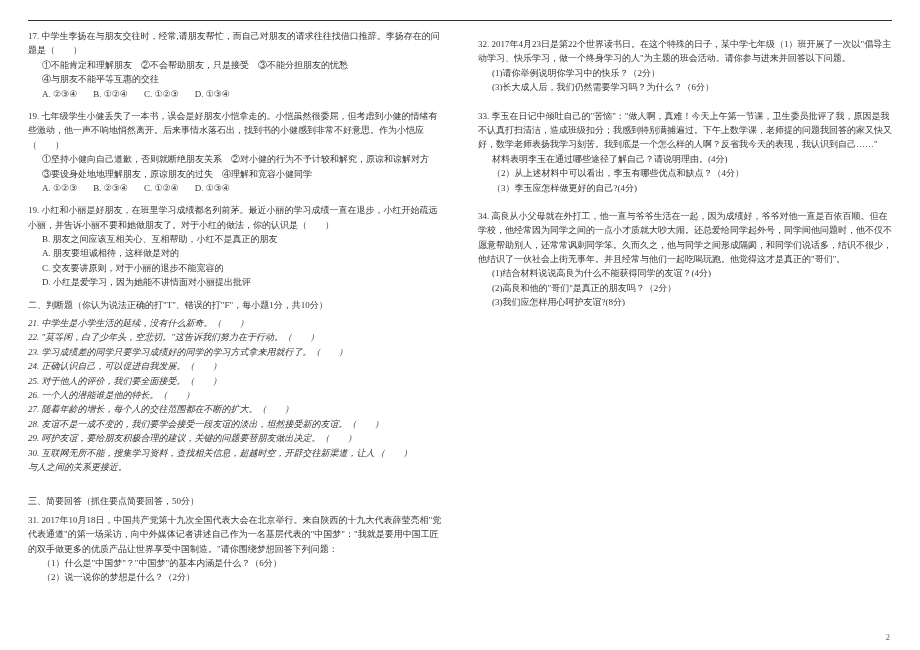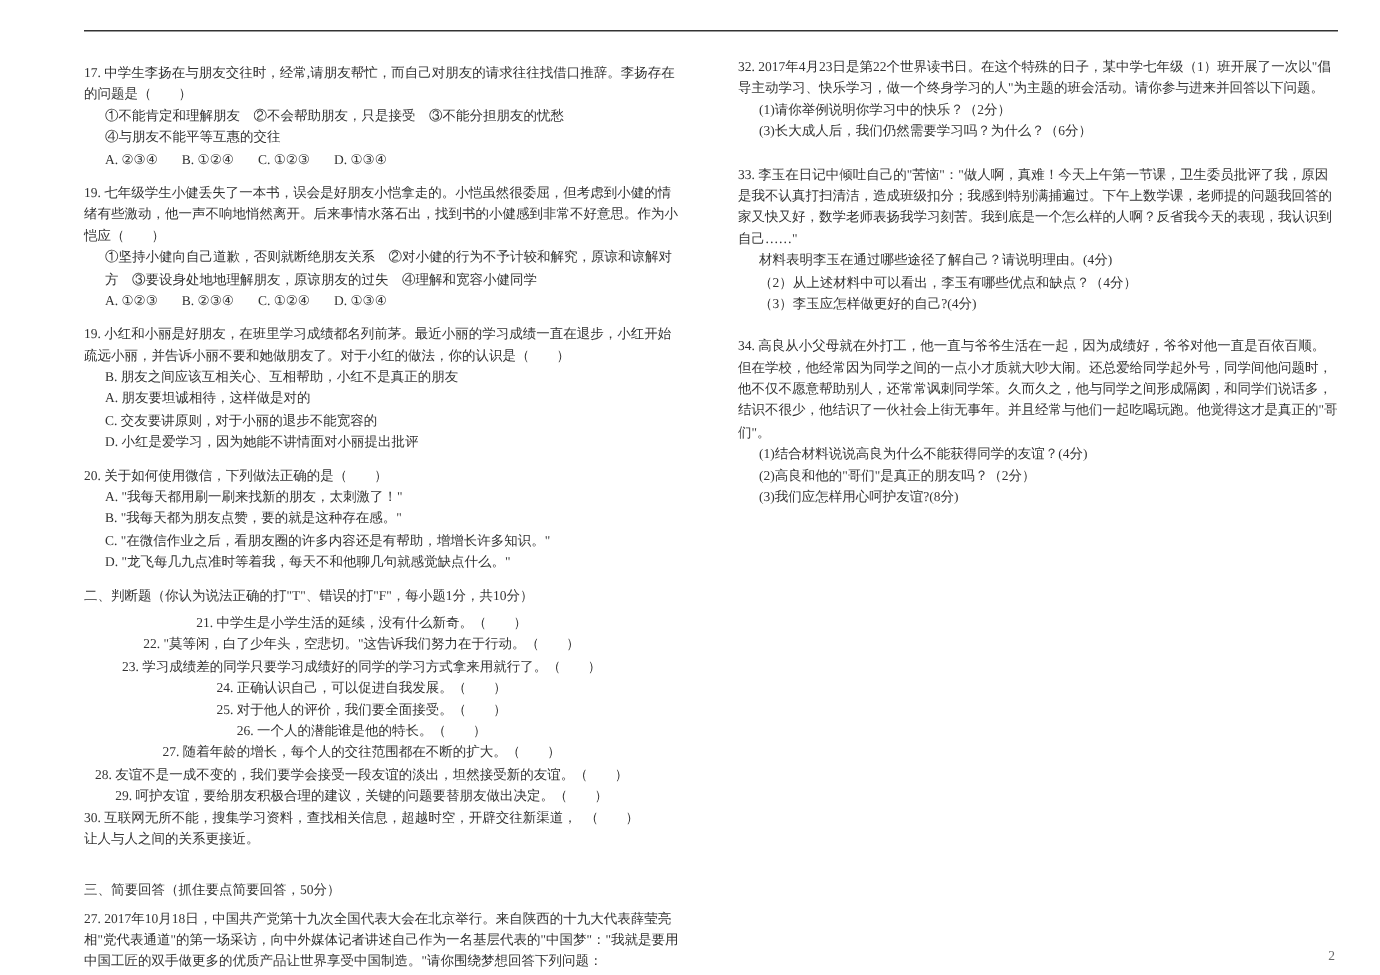--- a/index.html
+++ b/index.html
@@ -15,28 +15,28 @@
   }
   .page {
     display: flex;
     padding: 20px 28px 8px 28px;
     position: relative;
     height: 100%;
   }
   .col {
     width: 50%;
   }
-  .col-left { padding-right: 18px; border-top: 1px solid #333; padding-top: 20px; margin-left: 28px;}
+  .col-left { padding-right: 18px; border-top: 1px solid #333; padding-top: 8px;}
   .col-right { padding-left: 18px; border-top: 1px solid #333; padding-top: 16px;}
   .q { margin-bottom: 8px; }
   .indent { padding-left: 14px; }
   .opts { padding-left: 14px; }
   .opts-row { display: flex; gap: 16px; padding-left: 14px; }
   .sect { margin-top: 6px; margin-bottom: 4px; }
-  .judge-row { display: flex; justify-content: center; padding-right: 30px; }
+  .judge-row { display: flex; justify-content: flex-start; padding-right: 30px; font-style: italic; }
   .paren { }
   .pageno {
     position: absolute;
     bottom: 6px;
     right: 30px;
     font-size: 9px;
     color: #666;
   }
 </style>
 </head>
@@ -69,27 +69,20 @@
     </div>
 
     <div class="q">
       <div>19. 小红和小丽是好朋友，在班里学习成绩都名列前茅。最近小丽的学习成绩一直在退步，小红开始疏远小丽，并告诉小丽不要和她做朋友了。对于小红的做法，你的认识是（　　）</div>
       <div class="opts">B. 朋友之间应该互相关心、互相帮助，小红不是真正的朋友</div>
       <div class="opts">A. 朋友要坦诚相待，这样做是对的</div>
       <div class="opts">C. 交友要讲原则，对于小丽的退步不能宽容的</div>
       <div class="opts">D. 小红是爱学习，因为她能不讲情面对小丽提出批评</div>
     </div>
 
-    <div class="q">
-      <div>20. 关于如何使用微信，下列做法正确的是（　　）</div>
-      <div class="opts">A. "我每天都用刷一刷来找新的朋友，太刺激了！"</div>
-      <div class="opts">B. "我每天都为朋友点赞，要的就是这种存在感。"</div>
-      <div class="opts">C. "在微信作业之后，看朋友圈的许多内容还是有帮助，增增长许多知识。"</div>
-      <div class="opts">D. "龙飞每几九点准时等着我，每天不和他聊几句就感觉缺点什么。"</div>
-    </div>
 
     <div class="sect">二、判断题（你认为说法正确的打"T"、错误的打"F"，每小题1分，共10分）</div>
     <div class="judge-row">
         <span>21. 中学生是小学生活的延续，没有什么新奇。</span>
         <span class="paren">（　　）</span>
       </div>
     <div class="judge-row">
         <span>22. "莫等闲，白了少年头，空悲切。"这告诉我们努力在于行动。</span>
         <span class="paren">（　　）</span>
       </div>
@@ -123,21 +116,21 @@
       </div>
     <div class="judge-row">
         <span>30. 互联网无所不能，搜集学习资料，查找相关信息，超越时空，开辟交往新渠道，让人与人之间的关系更接近。</span>
         <span class="paren">（　　）</span>
       </div>
 
     <div style="height:14px"></div>
 
     <div class="sect">三、简要回答（抓住要点简要回答，50分）</div>
     <div class="q">
-      <div>27. 2017年10月18日，中国共产党第十九次全国代表大会在北京举行。来自陕西的十九大代表薛莹亮相"党代表通道"的第一场采访，向中外媒体记者讲述自己作为一名基层代表的"中国梦"："我就是要用中国工匠的双手做更多的优质产品让世界享受中国制造。"请你围绕梦想回答下列问题：</div>
+      <div>31. 2017年10月18日，中国共产党第十九次全国代表大会在北京举行。来自陕西的十九大代表薛莹亮相"党代表通道"的第一场采访，向中外媒体记者讲述自己作为一名基层代表的"中国梦"："我就是要用中国工匠的双手做更多的优质产品让世界享受中国制造。"请你围绕梦想回答下列问题：</div>
       <div class="indent">（1）什么是"中国梦"？"中国梦"的基本内涵是什么？（6分）</div>
       <div class="indent">（2）说一说你的梦想是什么？（2分）</div>
 
     </div>
 
   </div>
 
   <div class="col col-right">
 
     <div class="q">

